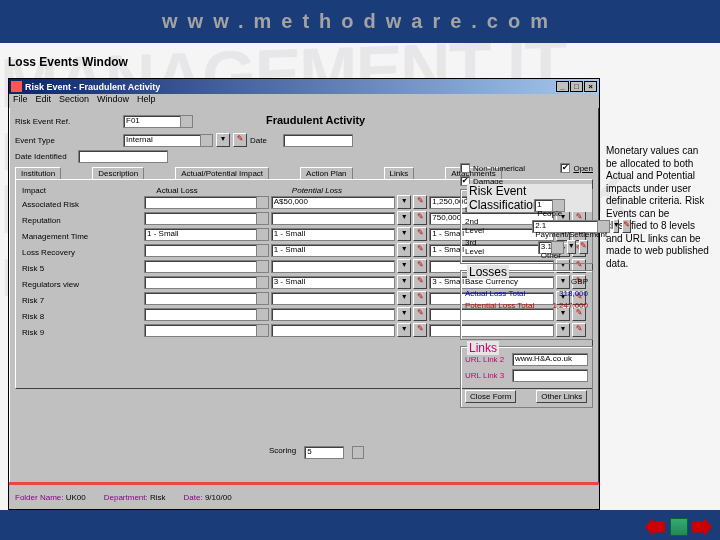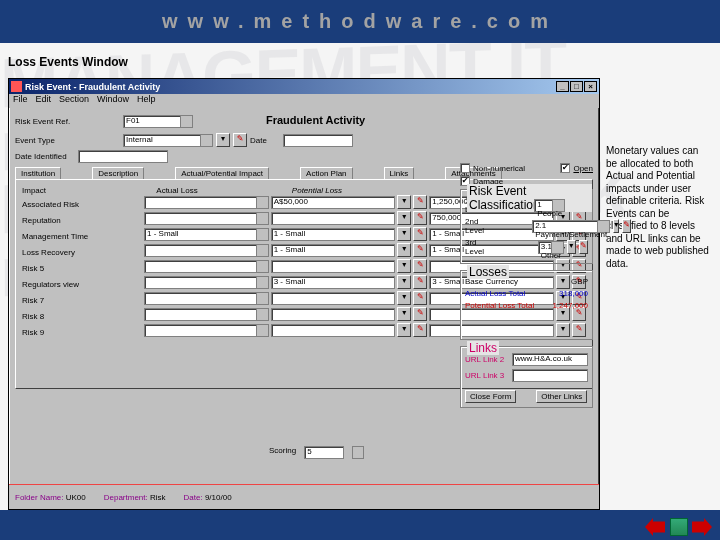--- a/index.html
+++ b/index.html
@@ -124,21 +124,21 @@
   .impact-row { display:flex; align-items:flex-end; margin-bottom:2px; gap:2px; }
   .impact-row .lbl2 { width:75px; font-size:8px; }
   .impact-row .dd2 { width:90px; }
   .impact-row .val { width:56px; }
   .textarea { width:290px; height:62px; background:#fff; border:1px solid #808080; box-shadow:inset 1px 1px #404040; padding:2px; font-size:8px; margin-top:4px; overflow:hidden; }
   .right-panel { position:absolute; top:55px; right:6px; width:180px;padding-left:47px; }
   .group { border:1px solid #808080; box-shadow:inset 1px 1px #fff; padding:6px 4px 4px; margin-bottom:6px; position:relative; }
   .group-title { position:absolute; top:-6px; left:6px; background:#e5e5e5; padding:0 2px; font-size:12px; }
   .cb { display:inline-flex; align-items:center; gap:3px; font-size:8px; }
   .cb .box { width:10px; height:10px; background:#fff; border:1px solid #808080; box-shadow:inset 1px 1px #404040; text-align:center; line-height:8px; font-size:8px; }
-  .statusbar { position:absolute; bottom:0; left:0; right:0; height:20px; background:#c0c0c0; border-top:1px solid #ef4444; display:flex; align-items:center; padding:12px 6px; gap:18px; font-size:8px; }
+  .statusbar { position:absolute; bottom:0; left:0; right:0; height:20px; background:#c0c0c0; border-top:3px solid #ef4444; display:flex; align-items:center; padding:12px 6px; gap:18px; font-size:8px; }
   .statusbar .sl { color:#808; }
   .stepper { display:flex; align-items:flex-start; gap:8px; margin-left:auto; position:absolute; bottom:30px; left:260px; }
   .stepper .tf { width:40px; }
   .stepper .spin { width:12px; height:13px; background:#c0c0c0; border:1px solid #808080; }
   .btn-row { display:flex; gap:20px; margin-top:8px; }
   .btn { background:#c0c0c0; border:1px solid #fff; border-right-color:#404040; border-bottom-color:#404040; padding:1px 4px; font-size:8px; }
 </style>
 </head>
 <body>
 

